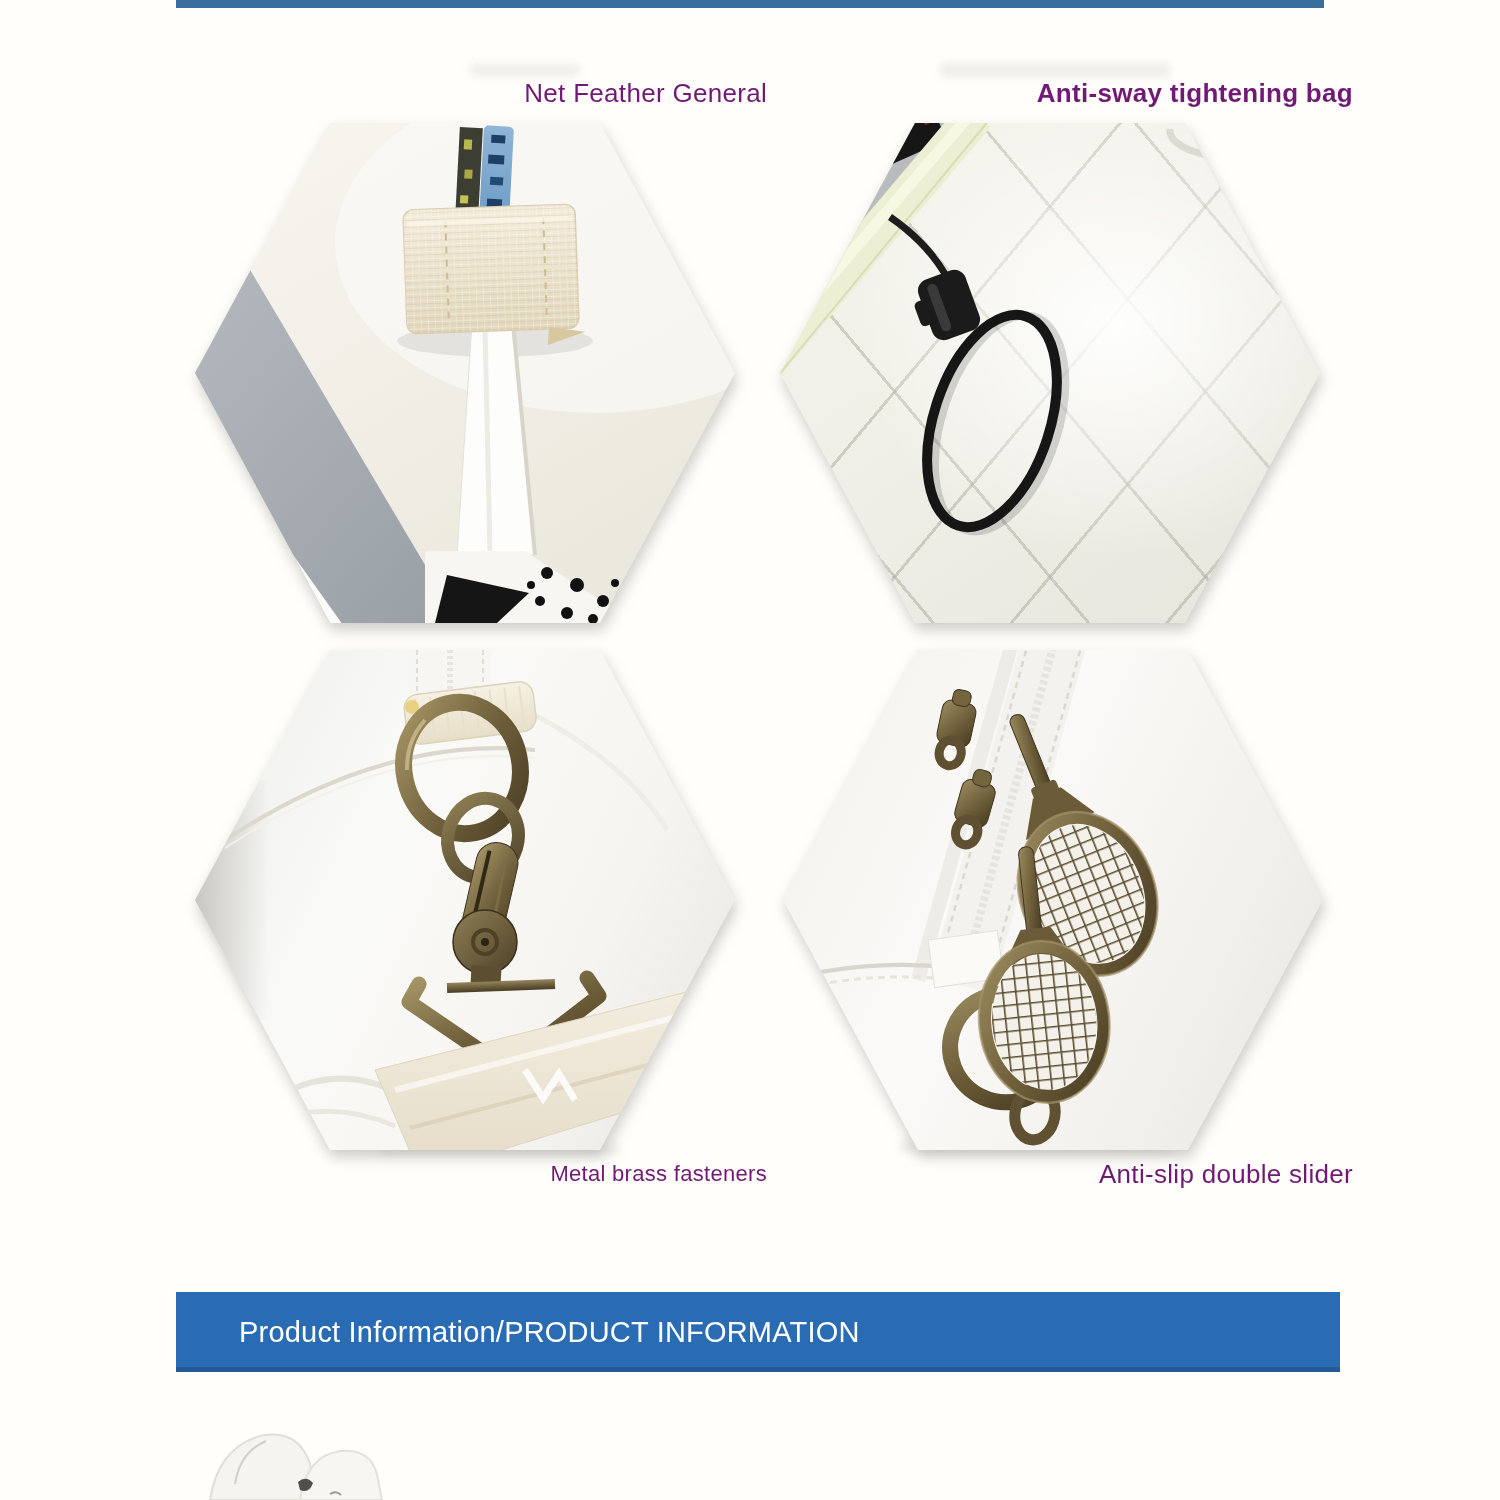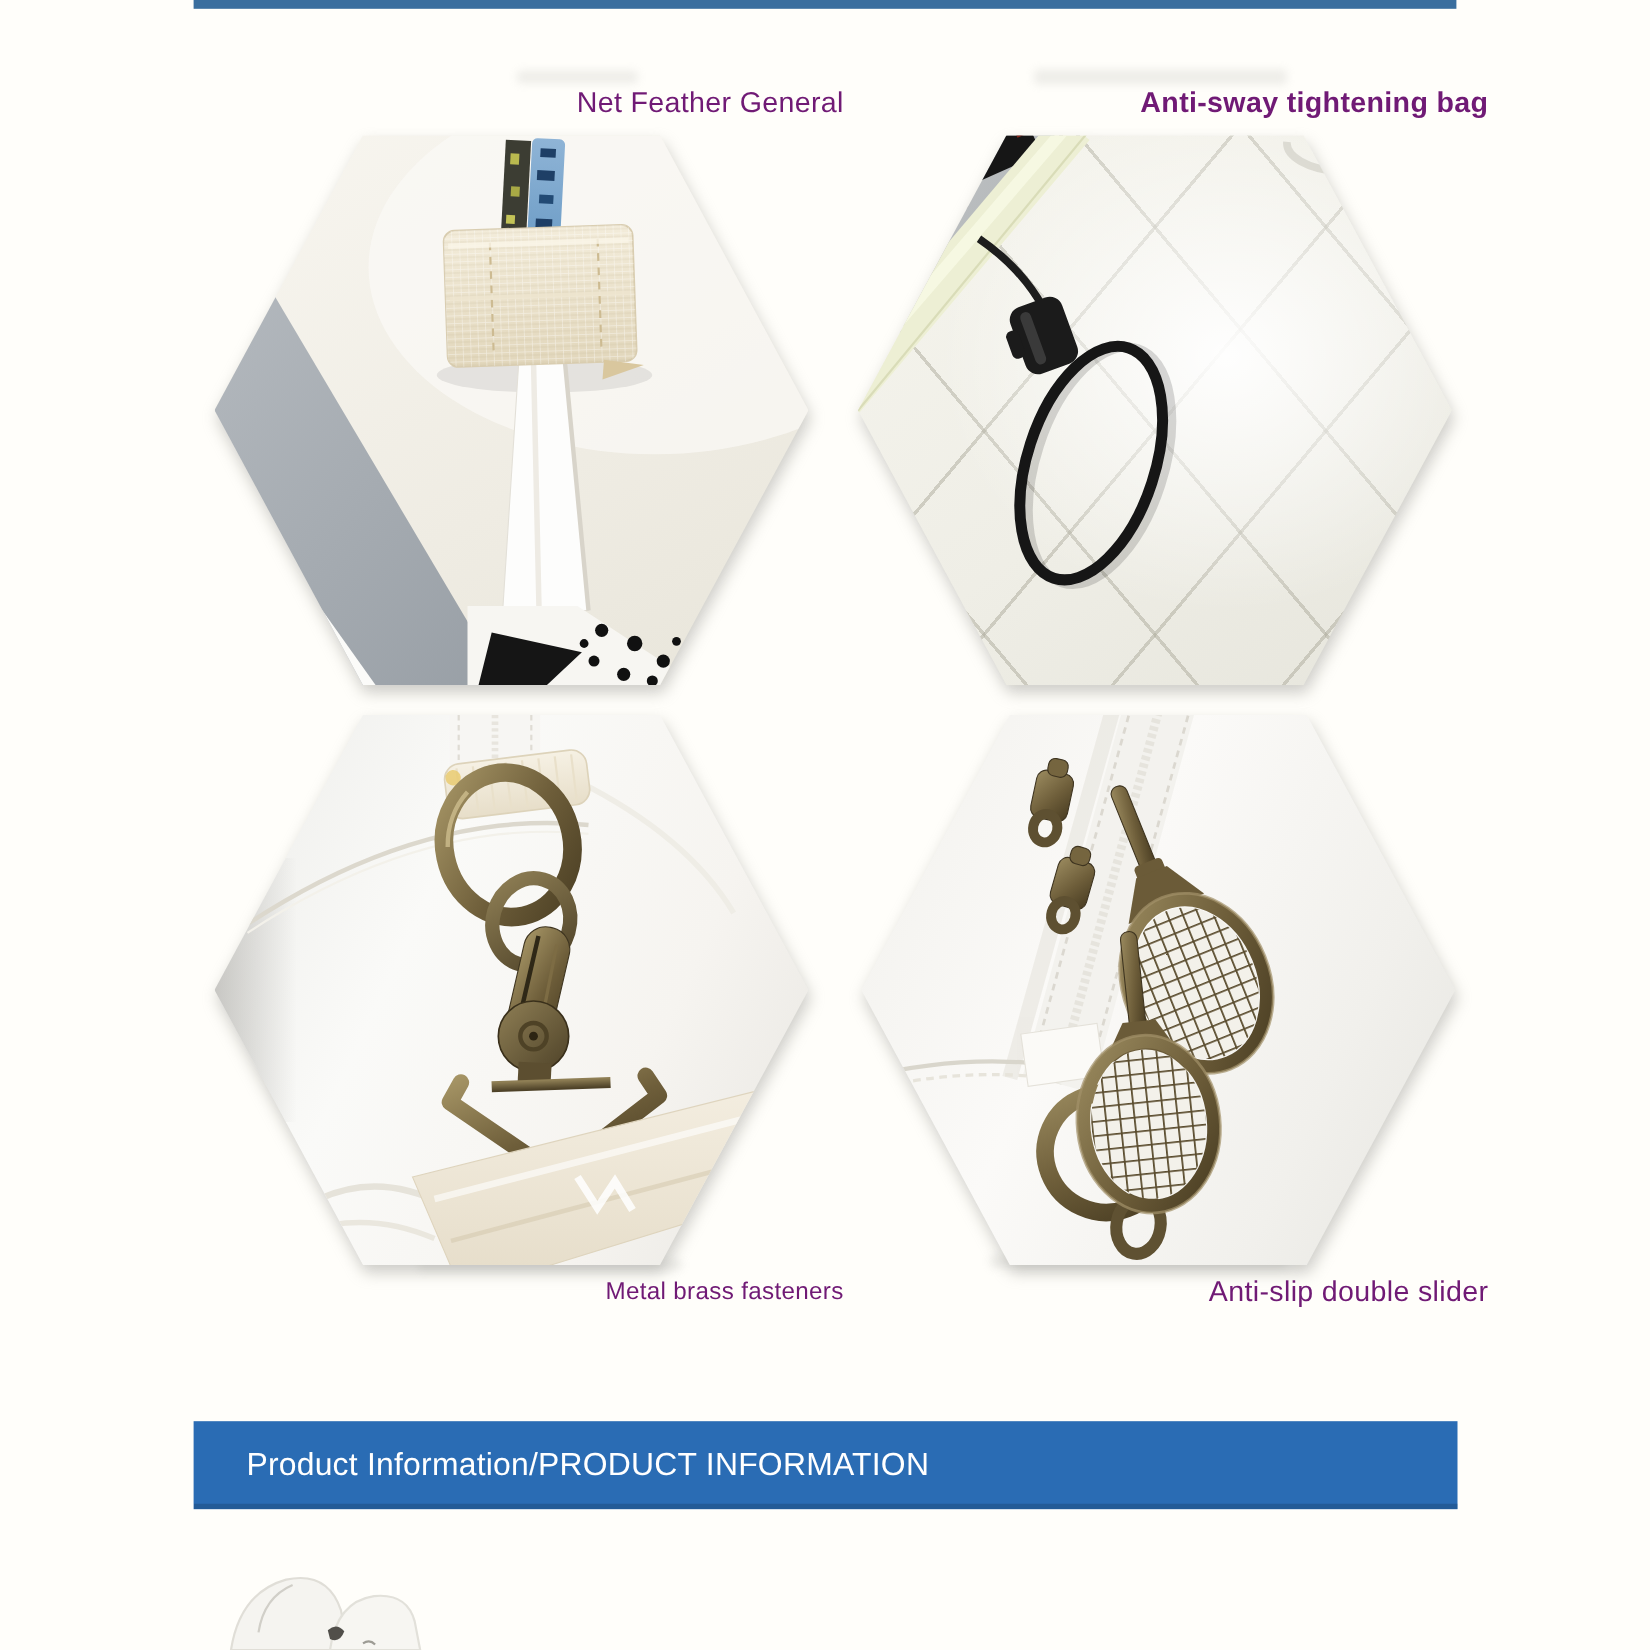--- a/index.html
+++ b/index.html
@@ -37,20 +37,21 @@
       repeating-linear-gradient(50deg, rgba(0,0,0,0) 0 116px, rgba(172,170,155,.5) 116px 119px),
       repeating-linear-gradient(-50deg, rgba(0,0,0,0) 0 116px, rgba(172,170,155,.5) 116px 119px),
       linear-gradient(145deg,#f6f5ee 0%,#efeee6 55%,#e6e5dc 100%);
   }
   .hex--h3{background:linear-gradient(115deg,#ededea 0%,#fafaf8 35%,#f6f4f0 70%,#e8e6e1 100%);}
   .hex--h4{background:linear-gradient(115deg,#f2f1ed 0%,#fbfaf8 40%,#f1f0ec 75%,#e6e5e0 100%);}
   .banner{
     position:absolute;left:176px;top:1292px;width:1149px;height:80px;
     background:#2a6cb4;display:flex;align-items:center;
     box-shadow:inset 0 -5px 0 rgba(23,62,105,.38);
+    padding-left:15px;
   }
   .banner-title{
     color:#ffffff;font-size:29px;letter-spacing:.2px;padding-left:48px;
     font-weight:400;white-space:nowrap;
   }
   .bottom-fragment{position:absolute;left:180px;top:1424px;width:260px;height:76px;opacity:.85;}
 </style>
 </head>
 <body>
 

